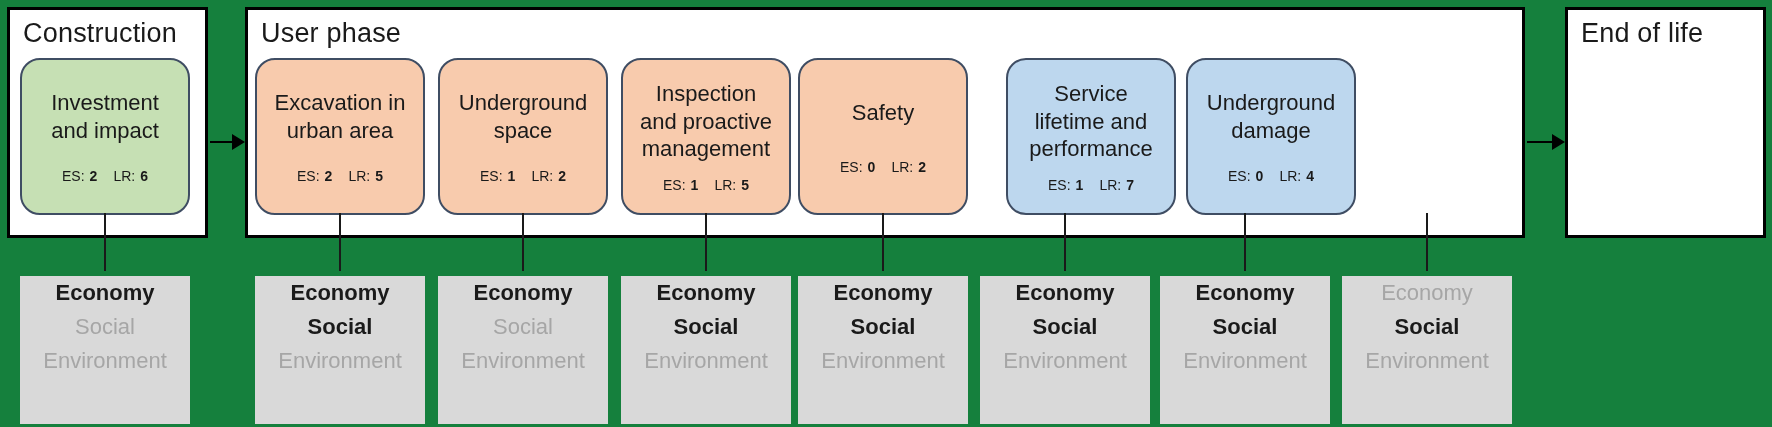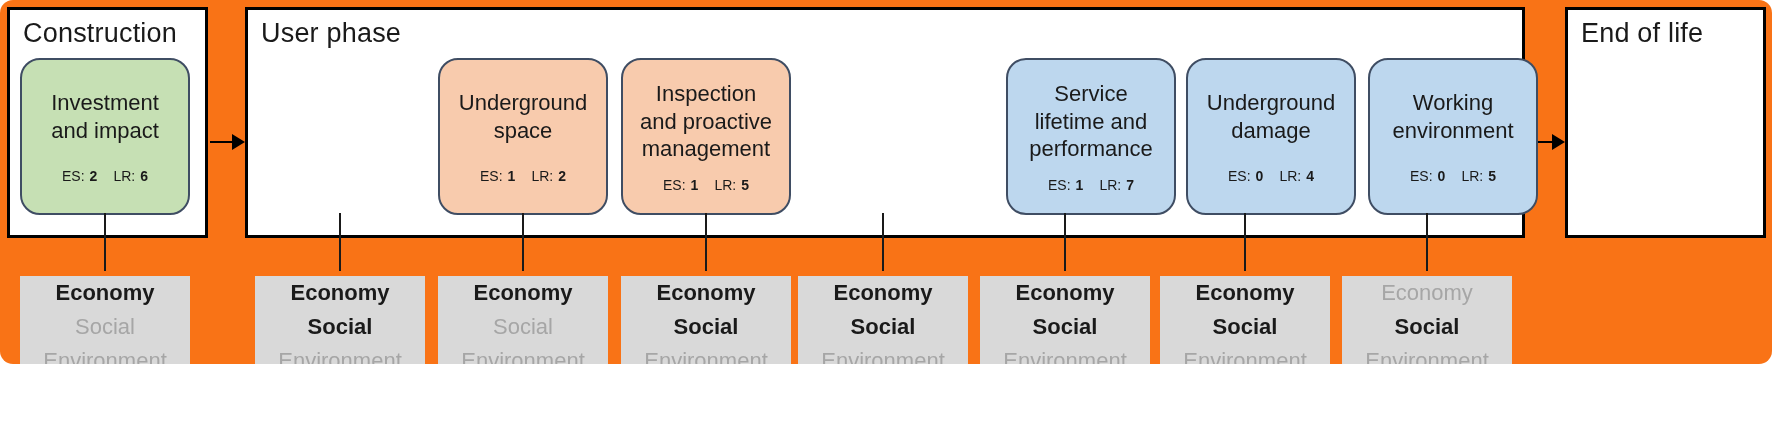--- a/index.html
+++ b/index.html
@@ -1,17 +1,17 @@
 <!DOCTYPE html>
 <html style="--card-green: #C6E0B4; --card-orange: #F8CBAD; --card-blue: #BDD7EE; --card-border: #3F4D63; --impact-box-bg: #D9D9D9; --text-strong: #1A1A1A; --text-muted: #A6A6A6; --outline: #000000;"><head>
 <meta charset="utf-8">
 <style>
   html,body{margin:0;padding:0;background:#ffffff;}
   body{font-family:"Liberation Sans", sans-serif; color:#1a1a1a;}
-  .canvas{position:relative;width:1772px;height:364px;background:#f97316;overflow:hidden;border-radius:13px;}
+  .canvas{position:relative;width:1772px;height:427px;background:#15803d;overflow:hidden;}
 
   
   .phase{position:absolute;top:7px;height:231px;border:3px solid #000;box-sizing:border-box;background:#fff;}
   .phase-label{font-size:27px;line-height:1.1;padding:9px 0 0 13px;letter-spacing:.2px;}
   .phase-construction{left:7px;width:201px;}
   .phase-user{left:245px;width:1280px;}
   .phase-end{left:1565px;width:201px;}
 
   
   .card{position:absolute;top:58px;width:170px;height:157px;box-sizing:border-box;
@@ -76,63 +76,69 @@
   </div>
 
   <div class="card green" style="left:20px">
     <div class="card-title">Investment
 and impact</div>
     <div class="card-metrics">
       <span class="ml">ES:</span><span class="mv">2</span><span class="ml lr">LR:</span><span class="mv">6</span>
     </div>
   </div>
 
+  <div class="card orange" style="left:255px">
+    <div class="card-title">Excavation in
+urban area</div>
+    <div class="card-metrics">
+      <span class="ml">ES:</span><span class="mv">2</span><span class="ml lr">LR:</span><span class="mv">5</span>
+    </div>
+  </div>
 
   <div class="card orange" style="left:438px">
     <div class="card-title">Underground
 space</div>
     <div class="card-metrics">
       <span class="ml">ES:</span><span class="mv">1</span><span class="ml lr">LR:</span><span class="mv">2</span>
     </div>
   </div>
 
   <div class="card orange" style="left:621px">
     <div class="card-title">Inspection
 and proactive
 management</div>
     <div class="card-metrics">
       <span class="ml">ES:</span><span class="mv">1</span><span class="ml lr">LR:</span><span class="mv">5</span>
     </div>
   </div>
 
+  <div class="card orange" style="left:798px">
+    <div class="card-title">Safety</div>
+    <div class="card-metrics">
+      <span class="ml">ES:</span><span class="mv">0</span><span class="ml lr">LR:</span><span class="mv">2</span>
+    </div>
+  </div>
 
   <div class="card blue" style="left:980px">
     <div class="card-title">Service
 lifetime and
 performance</div>
     <div class="card-metrics">
       <span class="ml">ES:</span><span class="mv">1</span><span class="ml lr">LR:</span><span class="mv">7</span>
     </div>
   </div>
 
   <div class="card blue" style="left:1160px">
     <div class="card-title">Underground
 damage</div>
     <div class="card-metrics">
       <span class="ml">ES:</span><span class="mv">0</span><span class="ml lr">LR:</span><span class="mv">4</span>
     </div>
   </div>
 
-  <div class="card blue" style="left:1342px">
-    <div class="card-title">Working
-environment</div>
-    <div class="card-metrics">
-      <span class="ml">ES:</span><span class="mv">0</span><span class="ml lr">LR:</span><span class="mv">5</span>
-    </div>
-  </div>
 
   <div class="connector" style="left:104px"></div>
   <div class="connector" style="left:339px"></div>
   <div class="connector" style="left:522px"></div>
   <div class="connector" style="left:705px"></div>
   <div class="connector" style="left:882px"></div>
   <div class="connector" style="left:1064px"></div>
   <div class="connector" style="left:1244px"></div>
   <div class="connector" style="left:1426px"></div>
 

